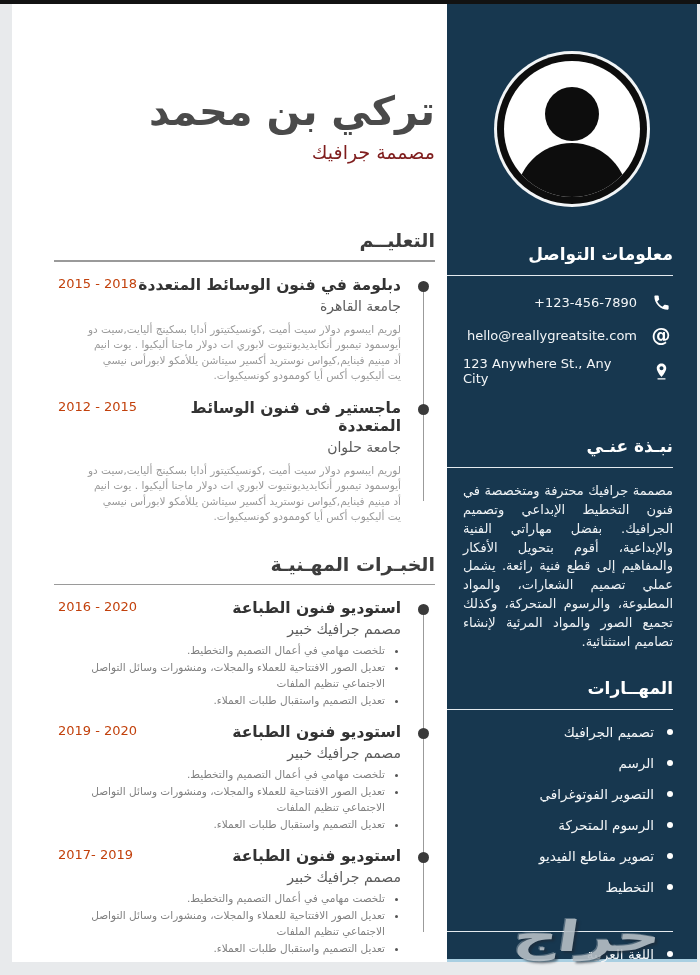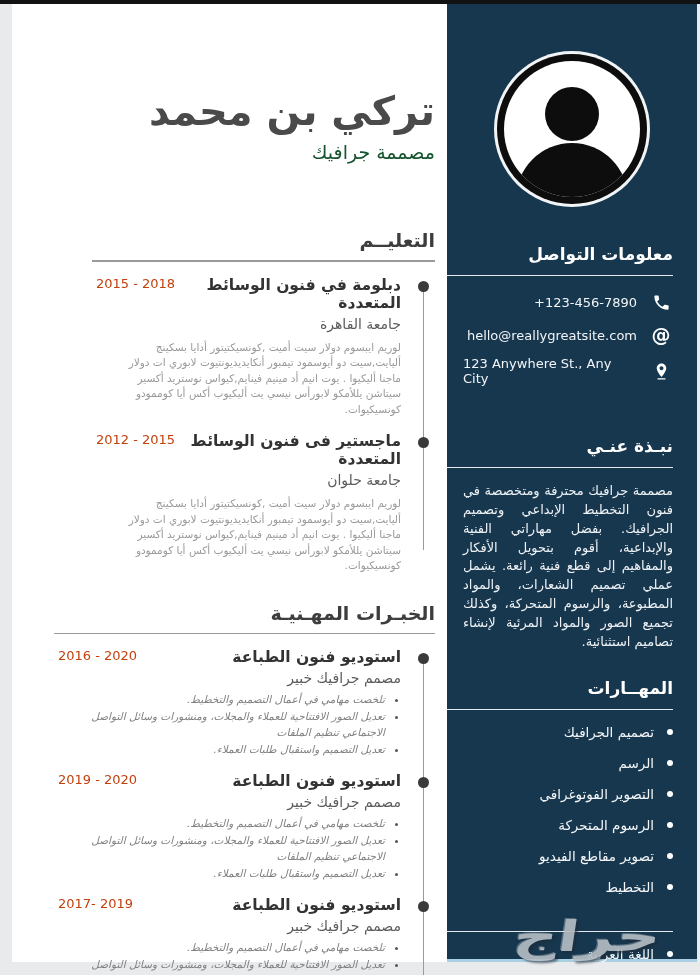--- a/index.html
+++ b/index.html
@@ -16,24 +16,24 @@
     background:#ffffff;
   }
   
   .main {
     position:absolute; left:0; top:0; width:435px; height:100%;
     direction:rtl;
     padding:0 12px 0 42px;
   }
   .person-head { margin-top:84px; text-align:right; }
   .person-head h1 { font-size:40px; line-height:1.15; color:#4a4a4a; letter-spacing:0; font-weight:bold; }
-  .person-head .subtitle { font-size:19px; color:#14532d; margin-top:7px; }
+  .person-head .subtitle { font-size:19px; color:#7f1d1d; margin-top:7px; }
 
   .sec { margin-top:0; }
-  .sec-edu { margin-top:66px;margin-left:38px; }
+  .sec-edu { margin-top:66px; }
   .sec-exp { margin-top:28px; }
   .sec h2 { font-size:19px; color:#3d3d3d; text-align:right; font-weight:bold; }
   .rule { height:1.5px; background:#9a9a9a; margin-top:9px; margin-bottom:14px; }
 
   .timeline { position:relative; padding-right:34px; }
   .timeline::before {
     content:""; position:absolute; right:11px; top:12px; bottom:24px;
     width:1.5px; background:#9b9b9b;
   }
   .entry { position:relative; margin-bottom:15px; }
@@ -42,21 +42,21 @@
     border-radius:50%; background:#3a3a3a;
   }
   .entry-head { display:flex; justify-content:space-between; align-items:flex-start; }
   .entry-head h3 { font-size:15.5px; color:#333; font-weight:bold; }
   .dates { direction:ltr; unicode-bidi:embed; font-size:13px; color:#c2410c; padding-left:4px; white-space:nowrap; }
   .org { font-size:14px; color:#5a5a5a; margin-top:4px; }
   .lorem {
     font-size:10.5px; color:#9a9a9a; line-height:1.48;
     margin-top:8px; padding-left:34px; text-align:right;
   }
-  .bullets { margin-top:6px; padding-right:16px; list-style:disc;font-style:italic; }
+  .bullets { margin-top:6px; padding-right:16px; list-style:disc; }
   .bullets li { font-size:10.5px; color:#808080; line-height:1.5; margin-bottom:1px; text-align:right; }
   .bullets li::marker { color:#555; }
   .ltr { direction:ltr; unicode-bidi:embed; }
 
   
   .sidebar {
     position:absolute; left:435px; top:0; width:250px; height:100%;
     background:#17374F;
     direction:rtl;
     border-bottom:3px solid #a9cfe2;

